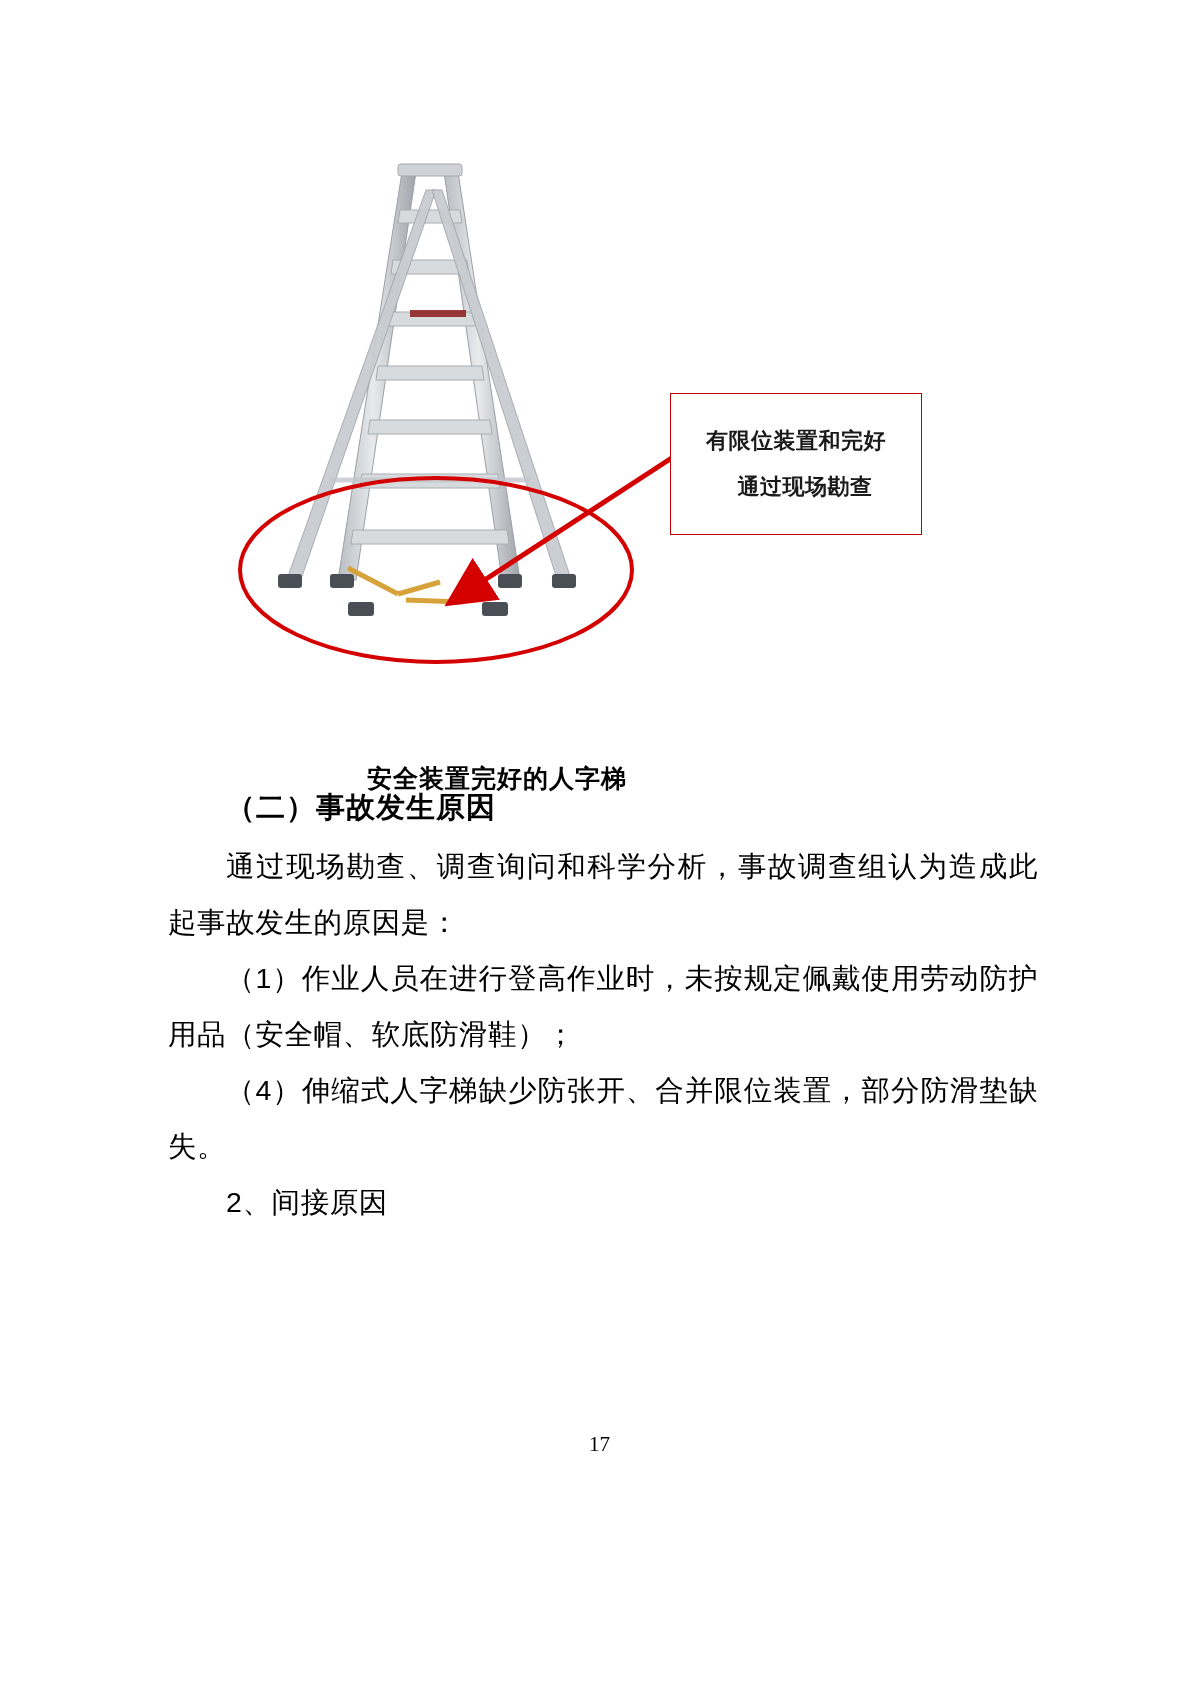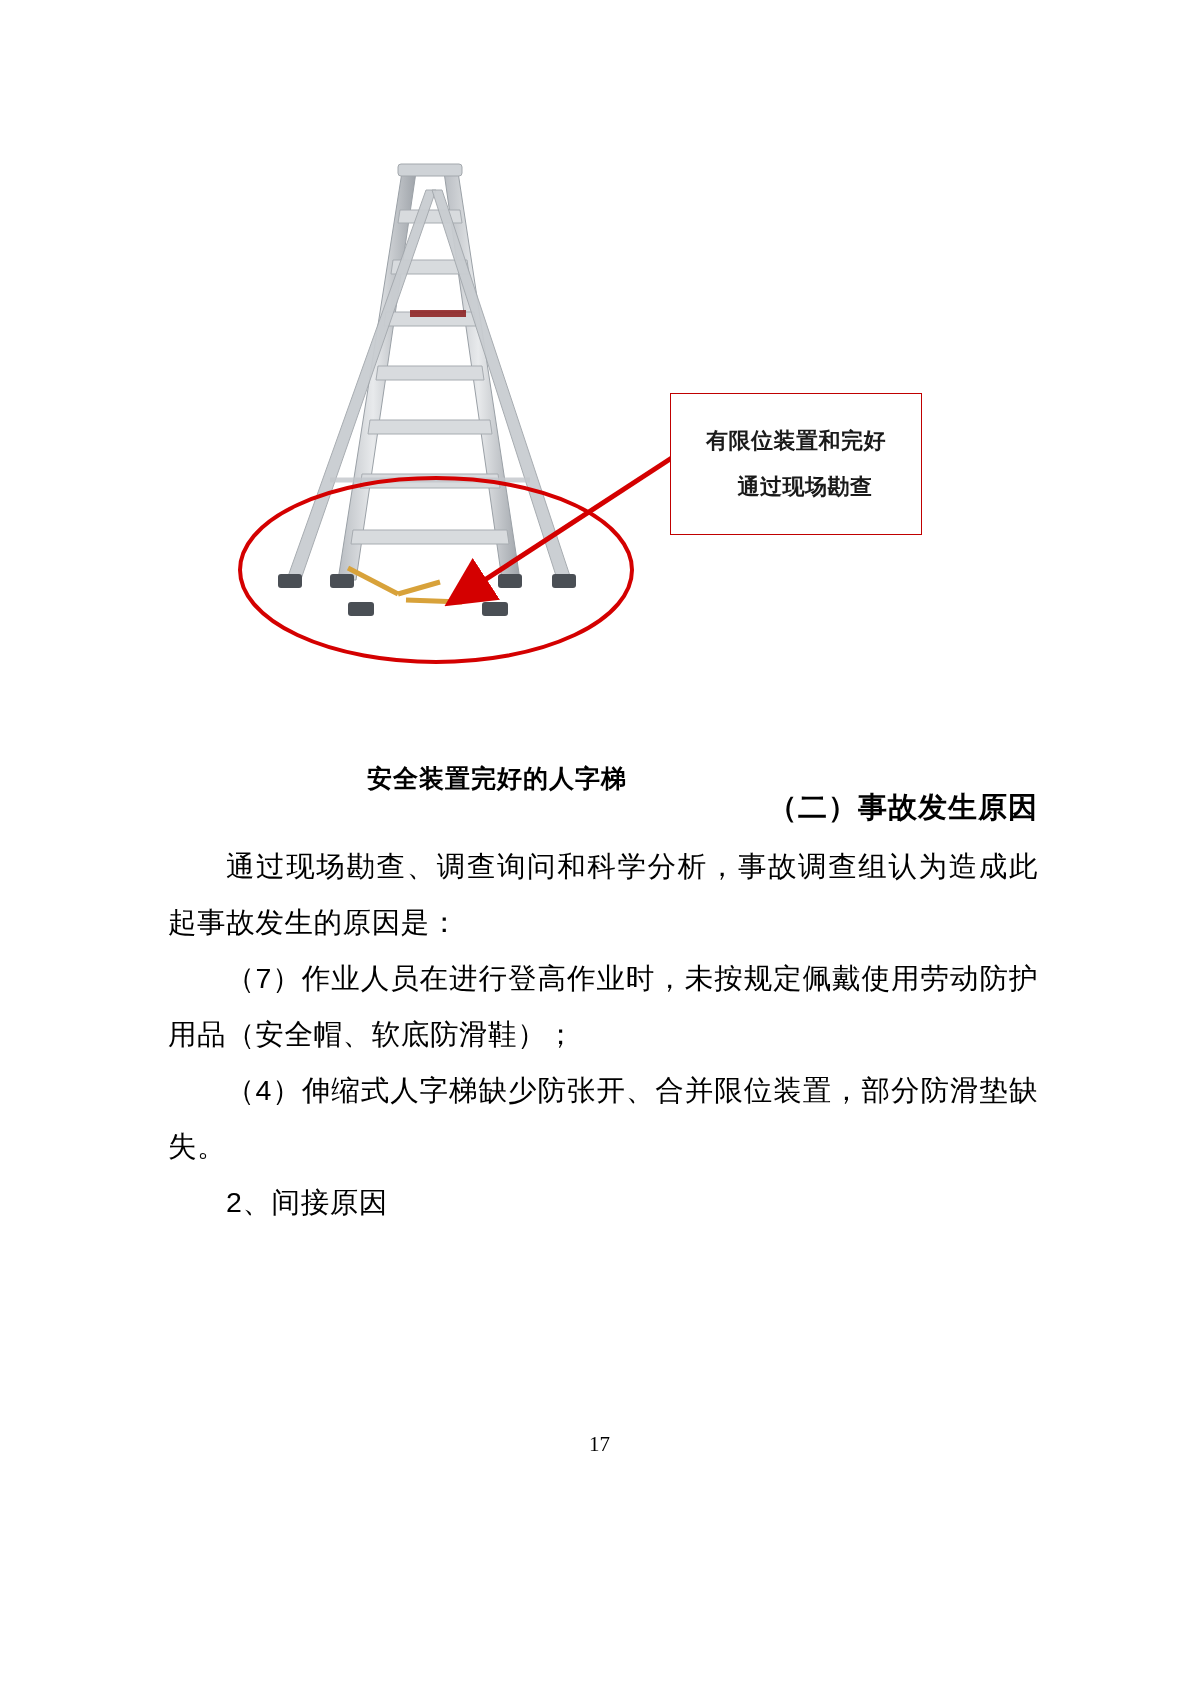--- a/index.html
+++ b/index.html
@@ -89,21 +89,20 @@
     width: 870px;
   }
   .heading {
     font-family: "Liberation Sans", "DejaVu Sans", sans-serif;
     font-weight: bold;
     font-size: 29px;
     line-height: 54px;
     text-indent: 58px;
     letter-spacing: 1px;
     margin: 0 0 4px 0;
-    text-align: right;
   }
   p.para {
     font-size: 28.5px;
     line-height: 56px;
     letter-spacing: 0.6px;
     margin: 0;
     text-indent: 58px;
     text-align: justify;
     text-justify: inter-ideograph;
     font-family: Liberation Sans, sans-serif;
@@ -188,19 +187,19 @@
       <div>有限位装置和完好</div>
       <div class="callout-line2">通过现场勘查</div>
     </div>
   </div>
 
   <div class="fig-caption">安全装置完好的人字梯</div>
 
   <div class="content">
     <div class="heading">（二）事故发生原因</div>
     <p class="para">通过现场勘查、调查询问和科学分析，事故调查组认为造成此起事故发生的原因是：</p>
-    <p class="para">（7）作业人员在进行登高作业时，未按规定佩戴使用劳动防护用品（安全帽、软底防滑鞋）；</p>
+    <p class="para">（1）作业人员在进行登高作业时，未按规定佩戴使用劳动防护用品（安全帽、软底防滑鞋）；</p>
     <p class="para">（4）伸缩式人字梯缺少防张开、合并限位装置，部分防滑垫缺失。</p>
     <p class="para">2、间接原因</p>
   </div>
 
   <div class="page-number">17</div>
 </div>
 
 </body></html>

